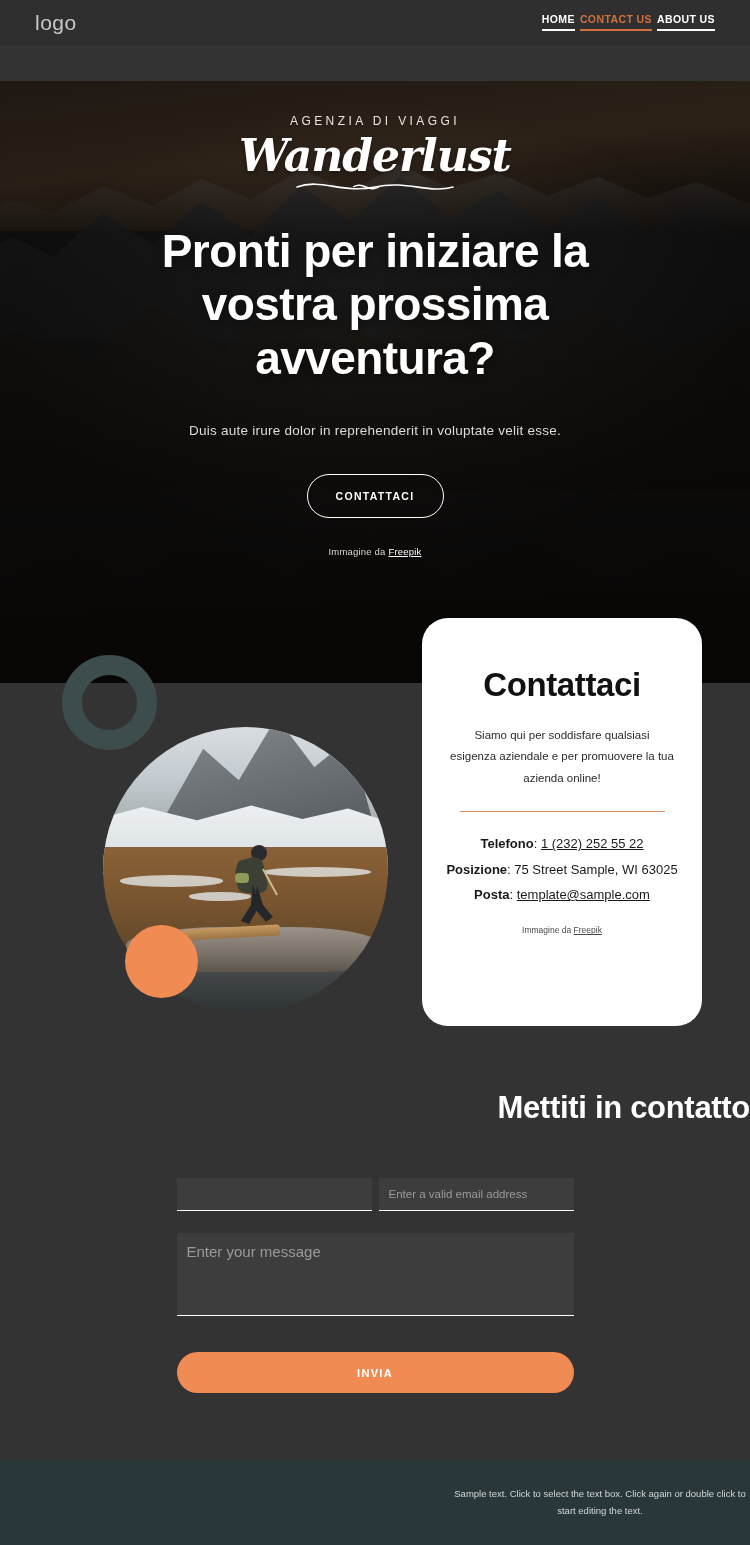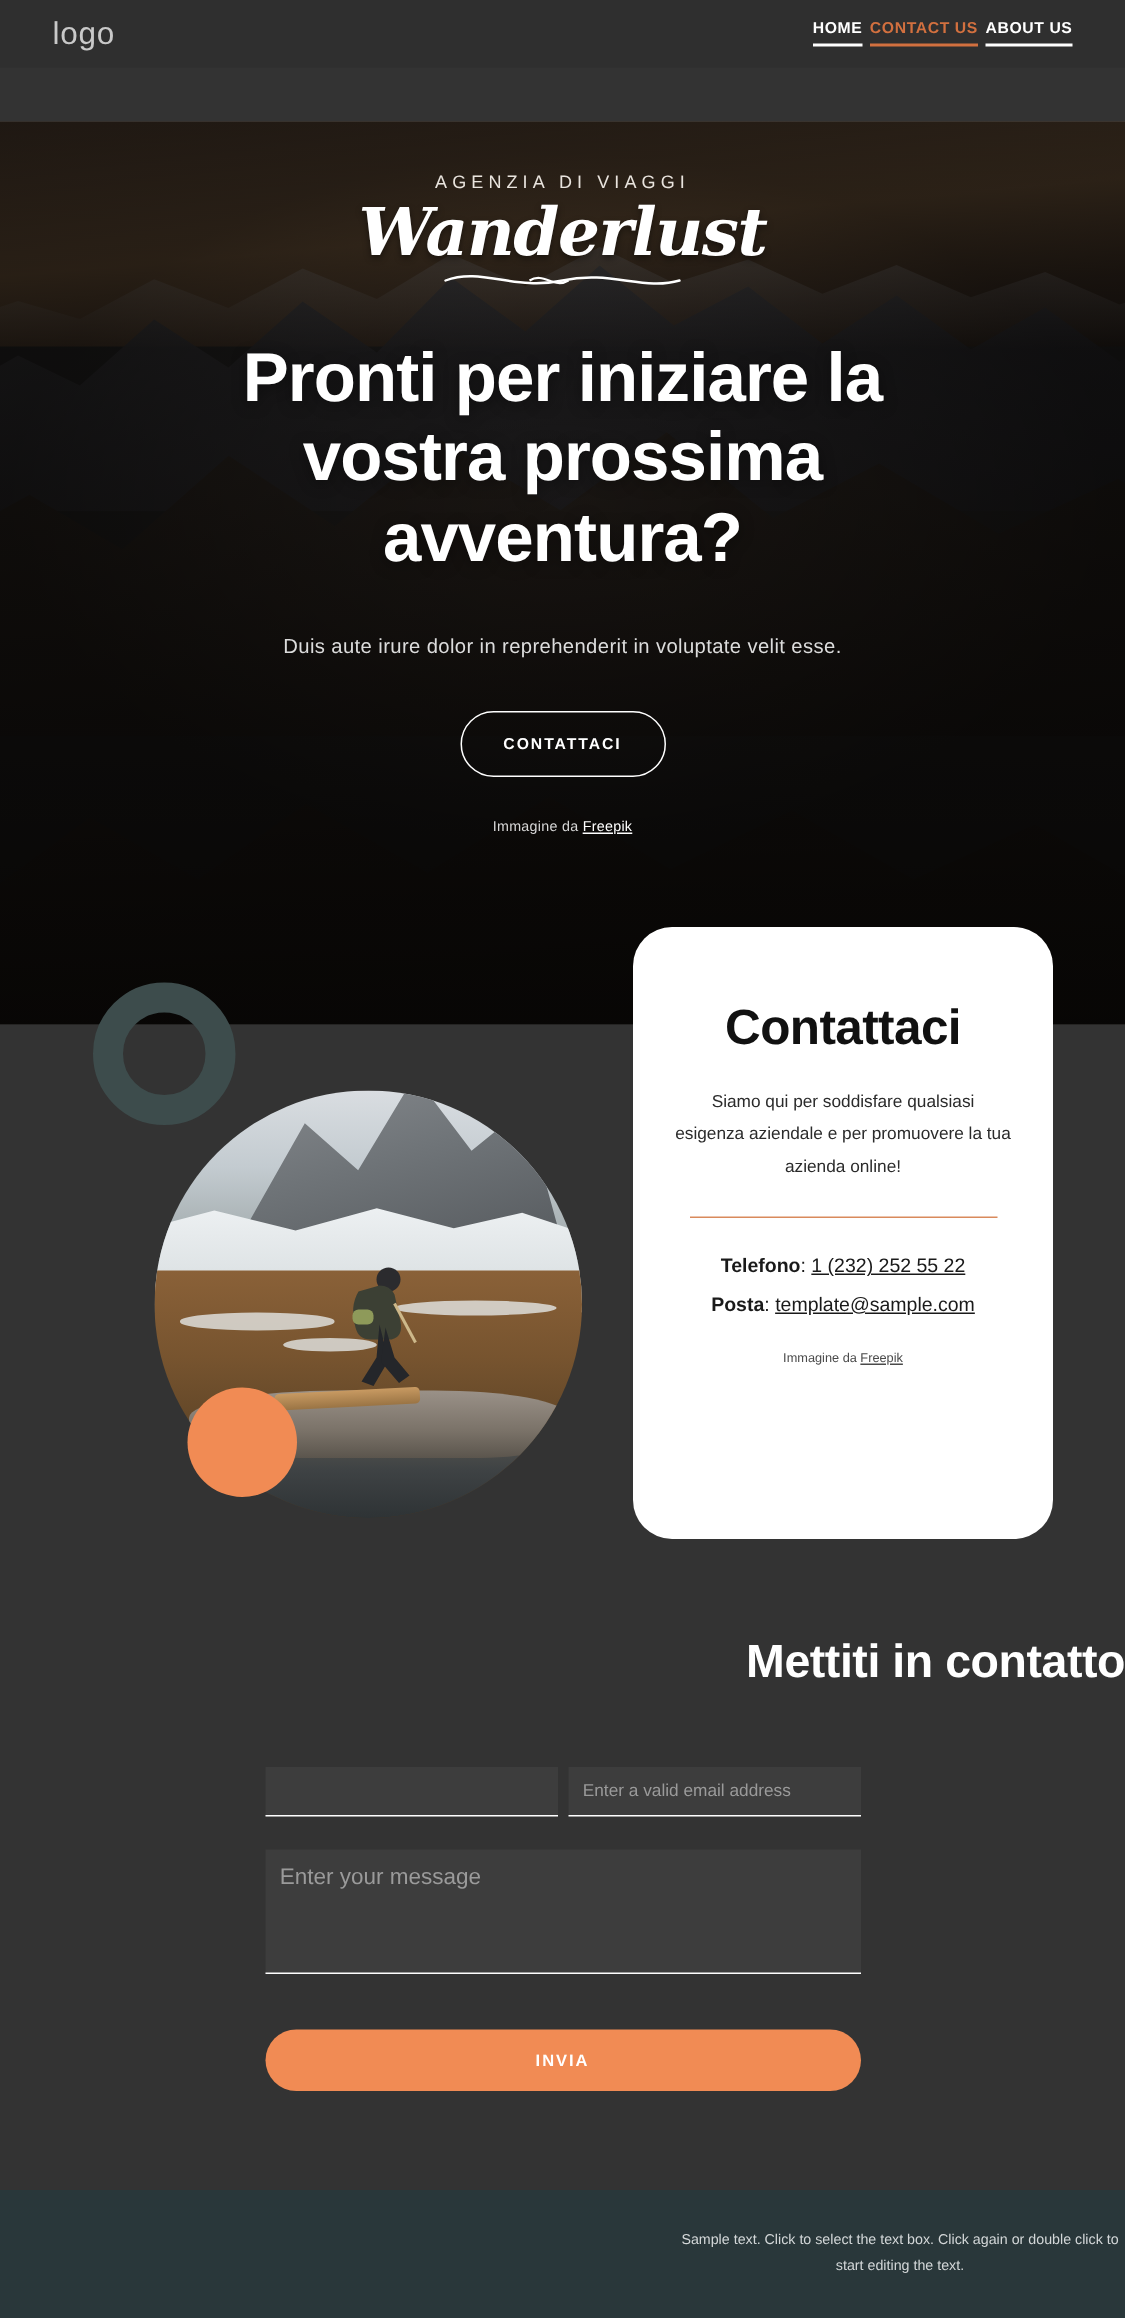--- a/index.html
+++ b/index.html
@@ -301,20 +301,23 @@
   <div class="card">
     <div class="card-title">Contattaci</div>
     <div class="card-desc">Siamo qui per soddisfare qualsiasi esigenza aziendale e per promuovere la tua azienda online!</div>
     <div class="card-rule"></div>
 
     <div class="card-lines">
       <div class="card-line">
         <b>Telefono</b><span>: </span><a>1 (232) 252 55 22</a>
       </div>
       <div class="card-line">
+        <b>Posizione</b><span>: </span><span>75 Street Sample, WI 63025</span>
+      </div>
+      <div class="card-line">
         <b>Posta</b><span>: </span><a>template@sample.com</a>
       </div>
     </div>
 
     <div class="credit-card">
       <span>Immagine da </span><a>Freepik</a>
     </div>
   </div>
 
   <div class="form-section">

